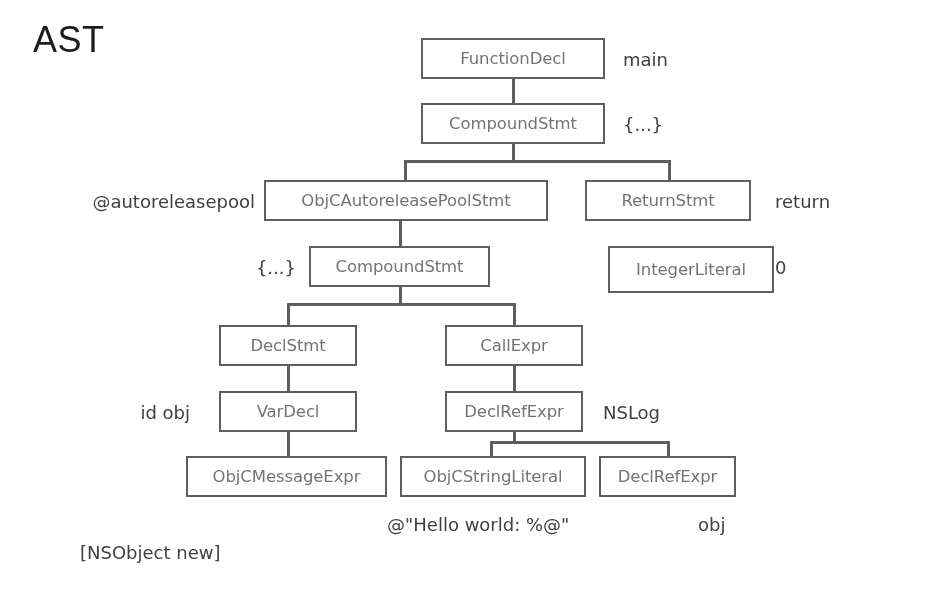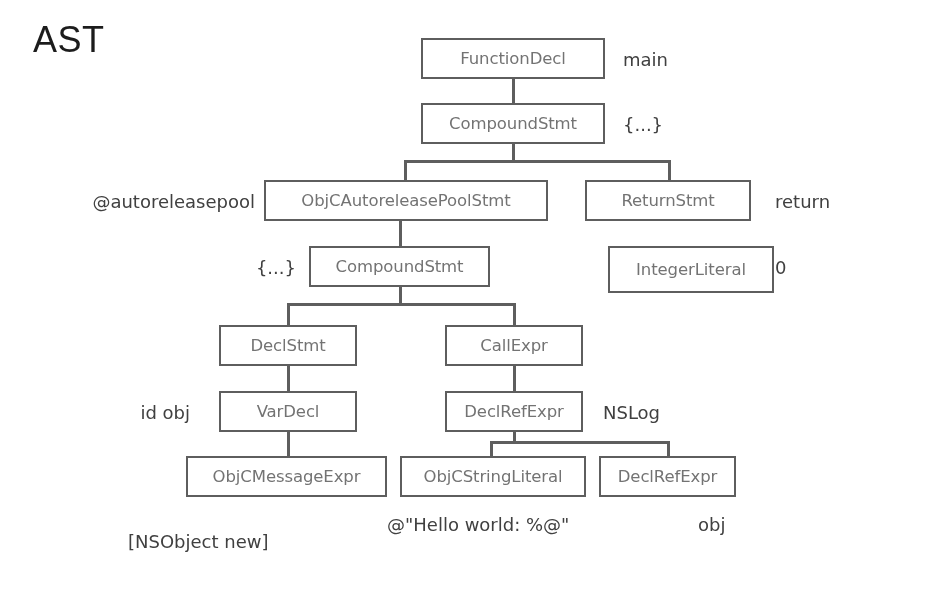--- a/index.html
+++ b/index.html
@@ -110,18 +110,18 @@
     </div>
   <div id="annotations-layer">
       <div class="label right" style="top: 51px; left: 623px;">main</div>
       <div class="label right" style="top: 116px; left: 623px;">{...}</div>
       <div class="label left" style="top: 193px; left: 59px; width: 196px; text-align: right;">@autoreleasepool</div>
       <div class="label right" style="top: 193px; left: 775px;">return</div>
       <div class="label left" style="top: 259px; left: 236px; width: 60px; text-align: right;">{...}</div>
       <div class="label right" style="top: 259px; left: 775px;">0</div>
       <div class="label left" style="top: 404px; left: 116px; width: 74px; text-align: right;">id obj</div>
       <div class="label right" style="top: 404px; left: 603px;">NSLog</div>
-      <div class="label right" style="top: 533px; left: 80px; margin-left: 48px;">[NSObject new]</div>
+      <div class="label right" style="top: 544px; left: 80px;">[NSObject new]</div>
       <div class="label right" style="top: 516px; left: 387px;">@"Hello world: %@"</div>
       <div class="label right" style="top: 516px; left: 698px;">obj</div>
     </div>
 
 </div>
 
 </body></html>

